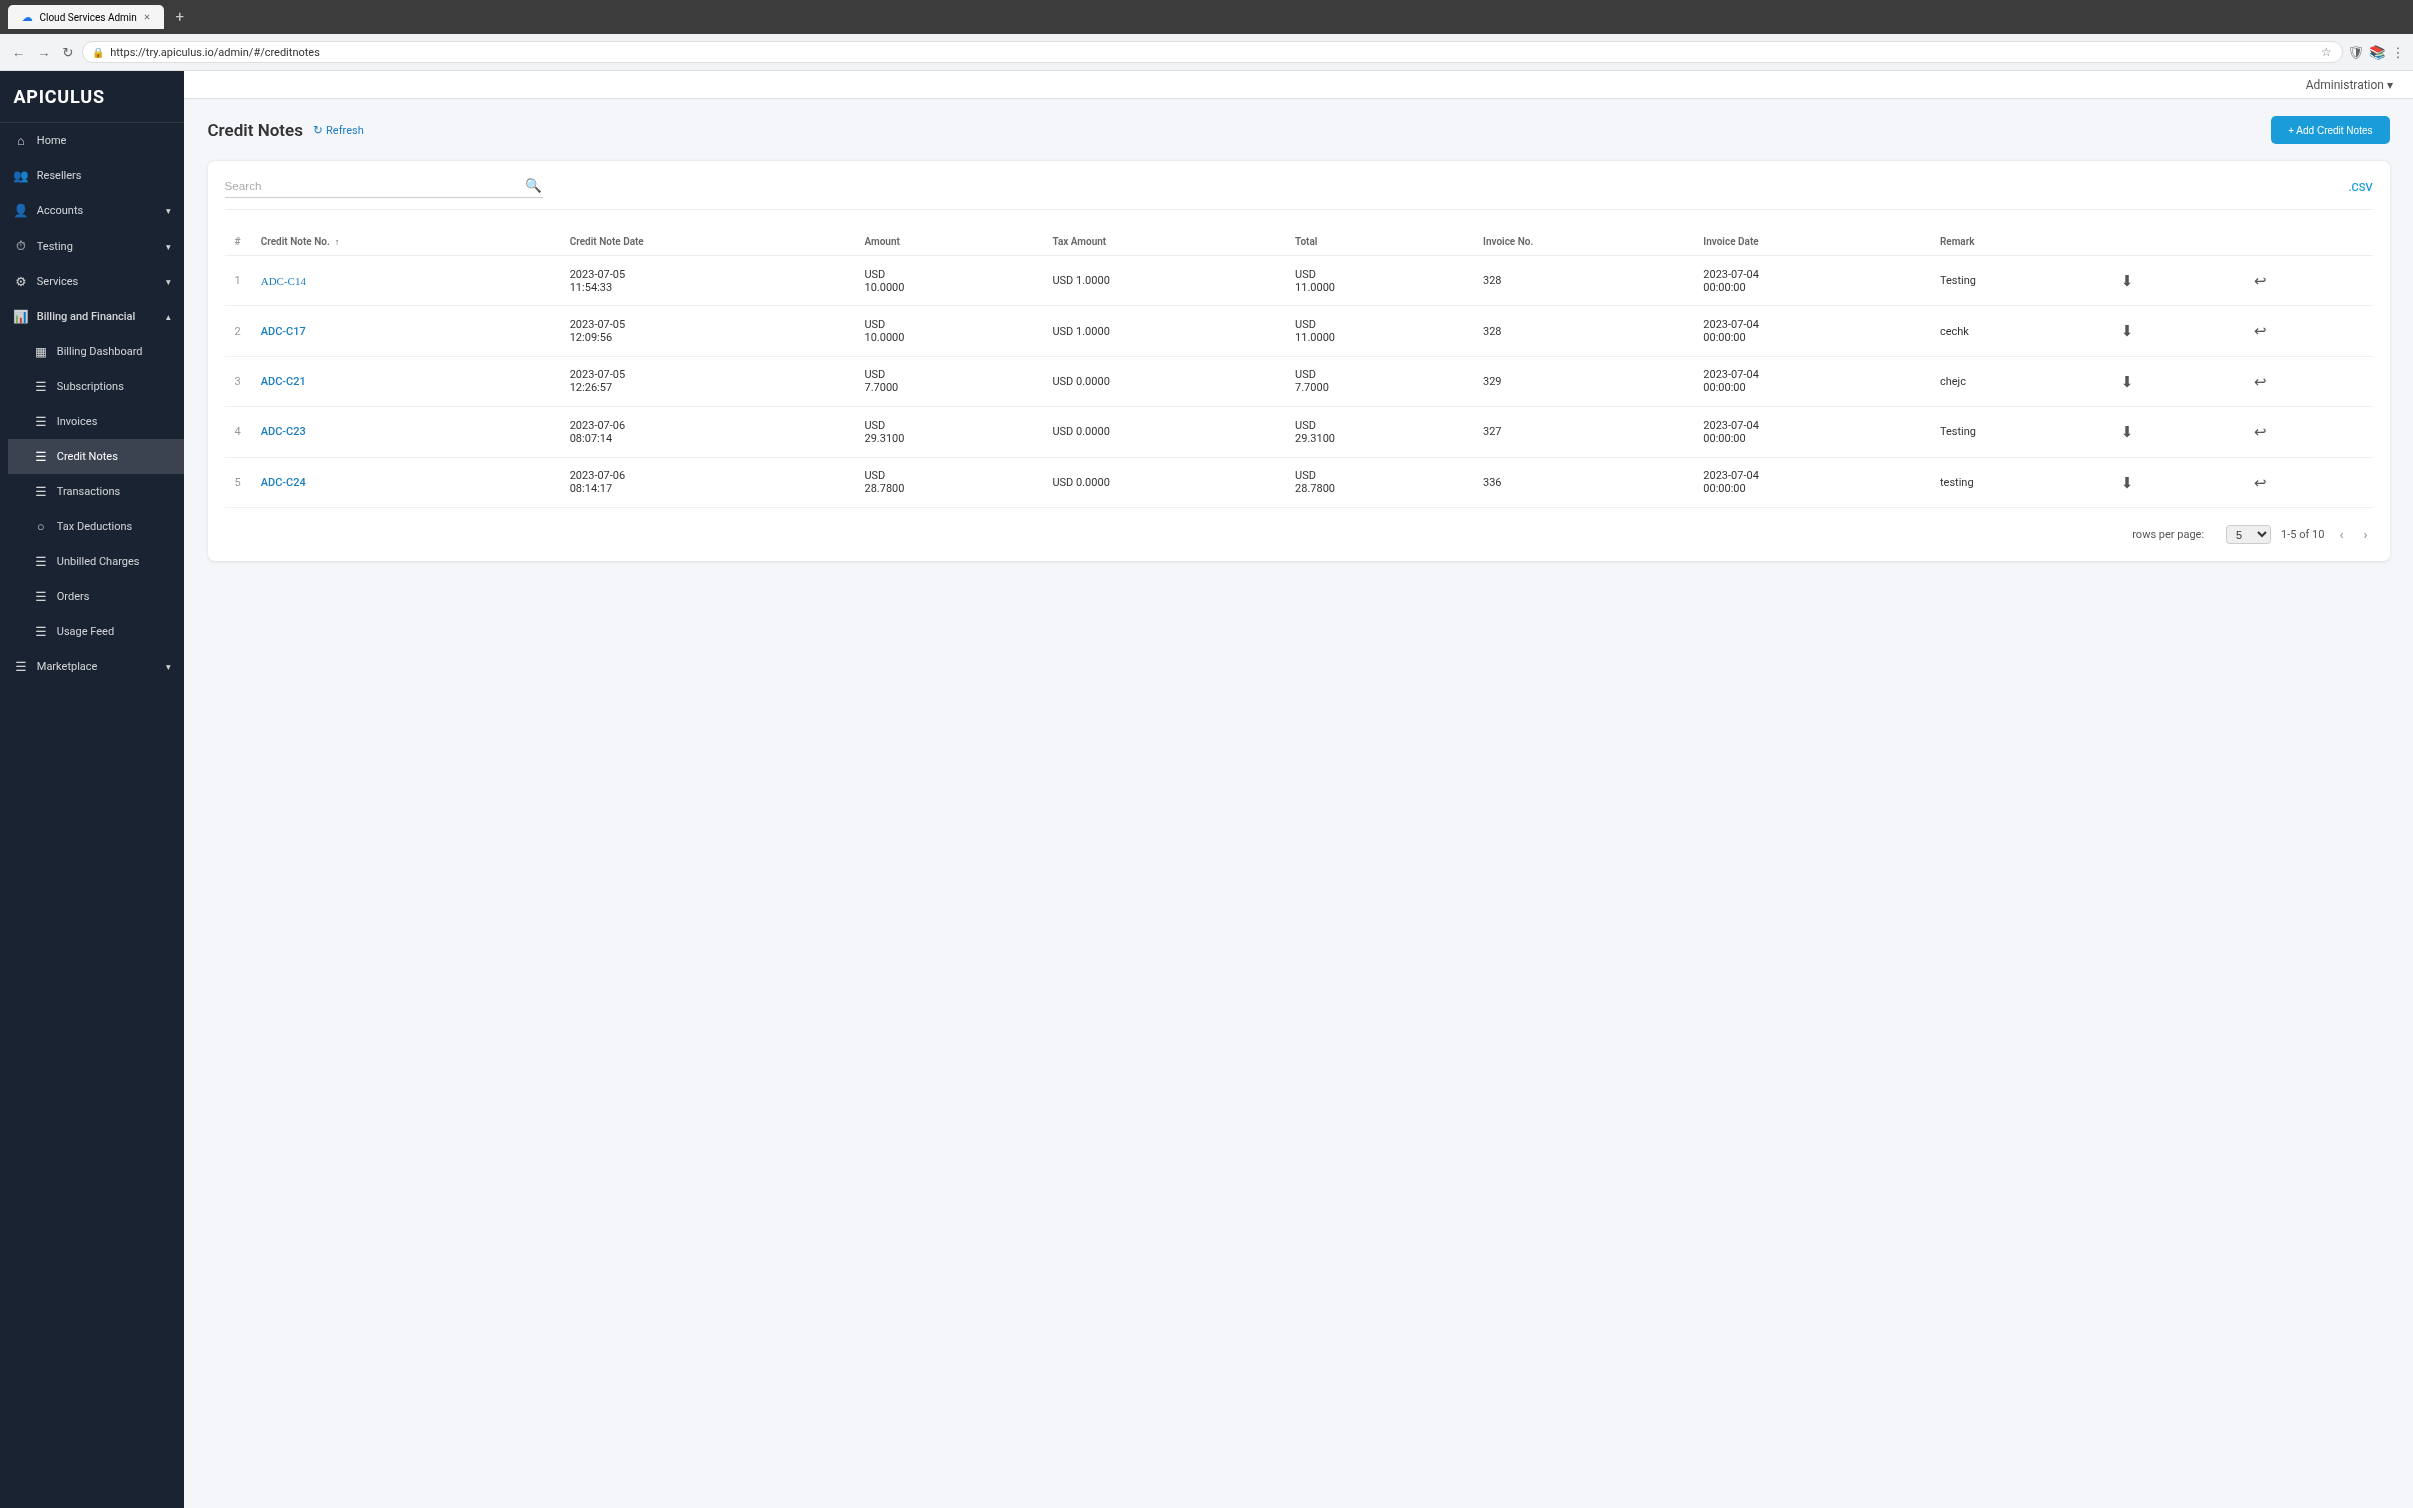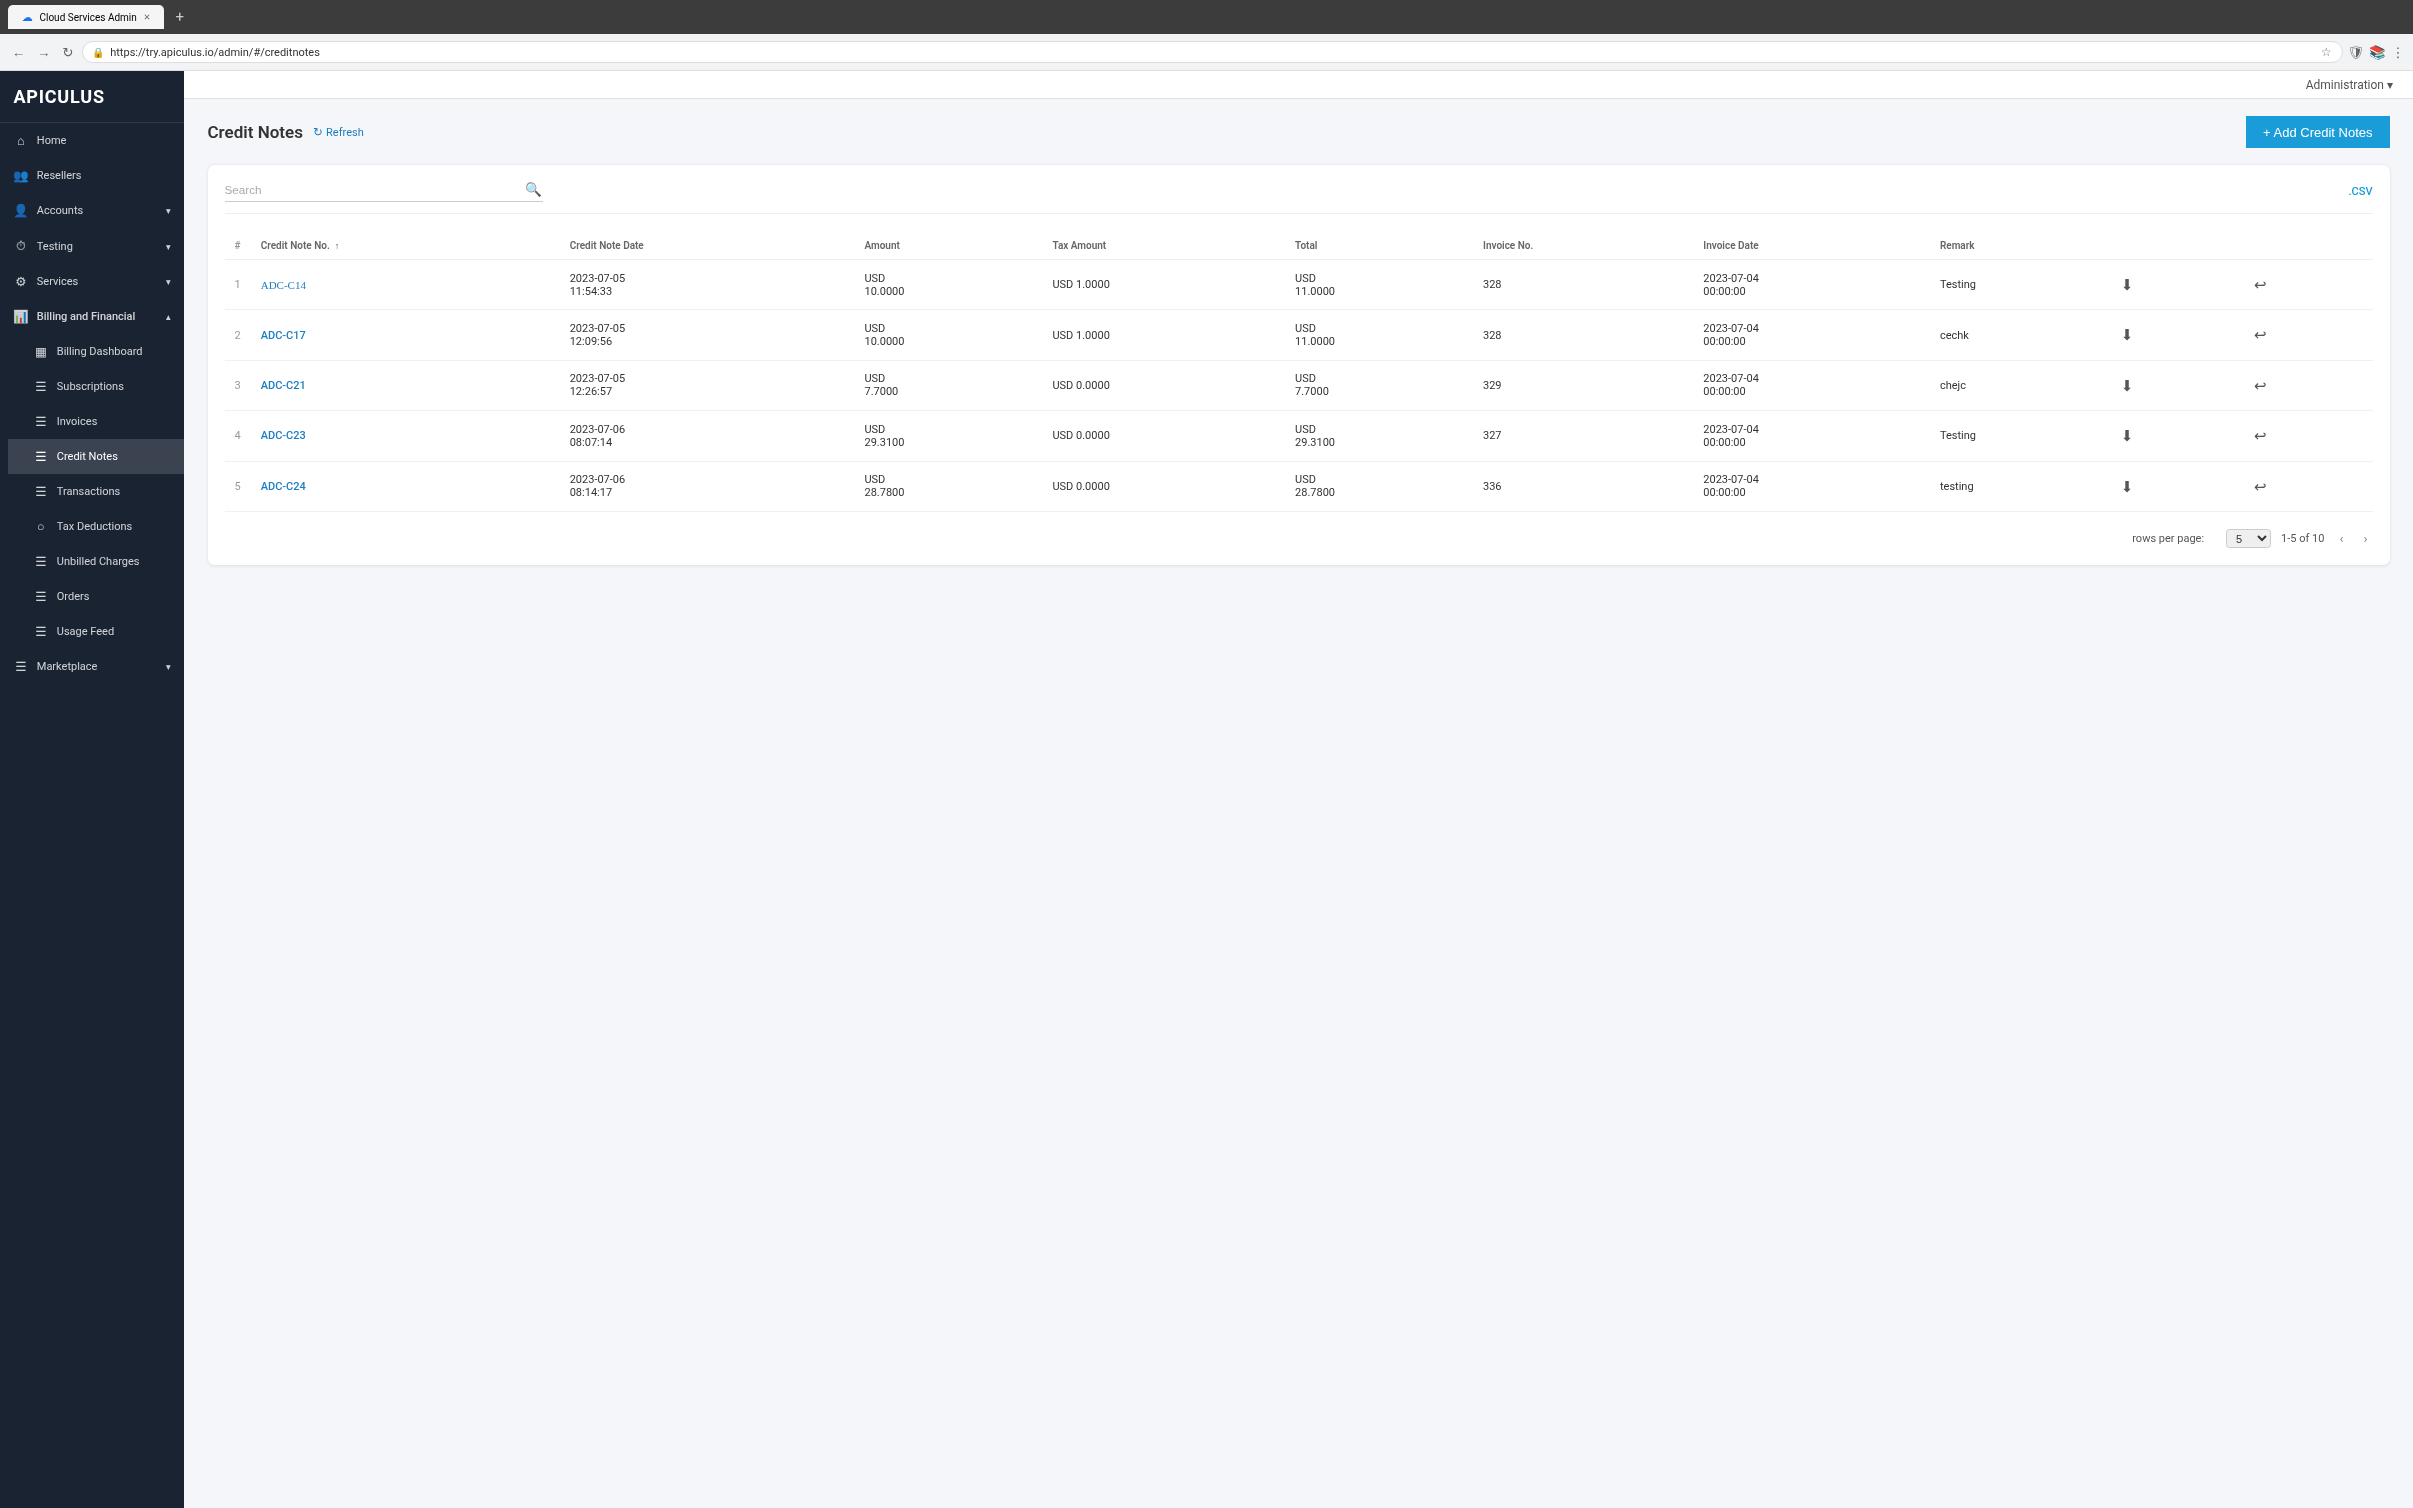--- a/index.html
+++ b/index.html
@@ -36,21 +36,21 @@
     
     .main { flex: 1; overflow-y: auto; background: #f5f6fa; }
     .main-inner { padding: 17px 23.5px; }
 
     
     .page-header { display: flex; align-items: center; justify-content: space-between; margin-bottom: 17px; }
     .page-title-area { display: flex; align-items: center; gap: 10px; }
     .page-title { font-size: 17px; font-weight: 600; color: #333; }
     .refresh-btn { display: flex; align-items: center; gap: 3.4px; color: #1a7fc1; font-size: 11px; cursor: pointer; text-decoration: none; }
     .refresh-icon { font-size: 11.7px; }
-    .add-btn { background: #1a9cd8; color: white; border: none; padding: 8.4px 17px; border-radius: 0; font-size: 13px; cursor: pointer; display: flex; align-items: center; gap: 5px; font-weight: 500; }
+    .add-btn { background: #1a9cd8; color: white; border: none; padding: 8.4px 17px; border-radius: 5px; font-size: 10px; cursor: pointer; display: flex; align-items: center; gap: 5px; font-weight: 500; }
 
     
     .content-card { background: white; border-radius: 6.7px; box-shadow: 0 0.8px 3.4px rgba(0,0,0,0.1); padding: 17px; }
 
     
     .search-area { display: flex; align-items: center; justify-content: space-between; margin-bottom: 17px; border-bottom: 0.8px solid #eee; padding-bottom: 11.7px; }
     .search-input-wrap { display: flex; align-items: center; border-bottom: 1.7px solid #ccc; padding-bottom: 3.4px; width: 318px; gap: 6.7px; }
     .search-input { border: none; outline: none; font-size: 11.7px; color: #333; width: 100%; }
     .search-input::placeholder { color: #aaa; }
     .search-icon { color: #888; font-size: 13.4px; cursor: pointer; }

